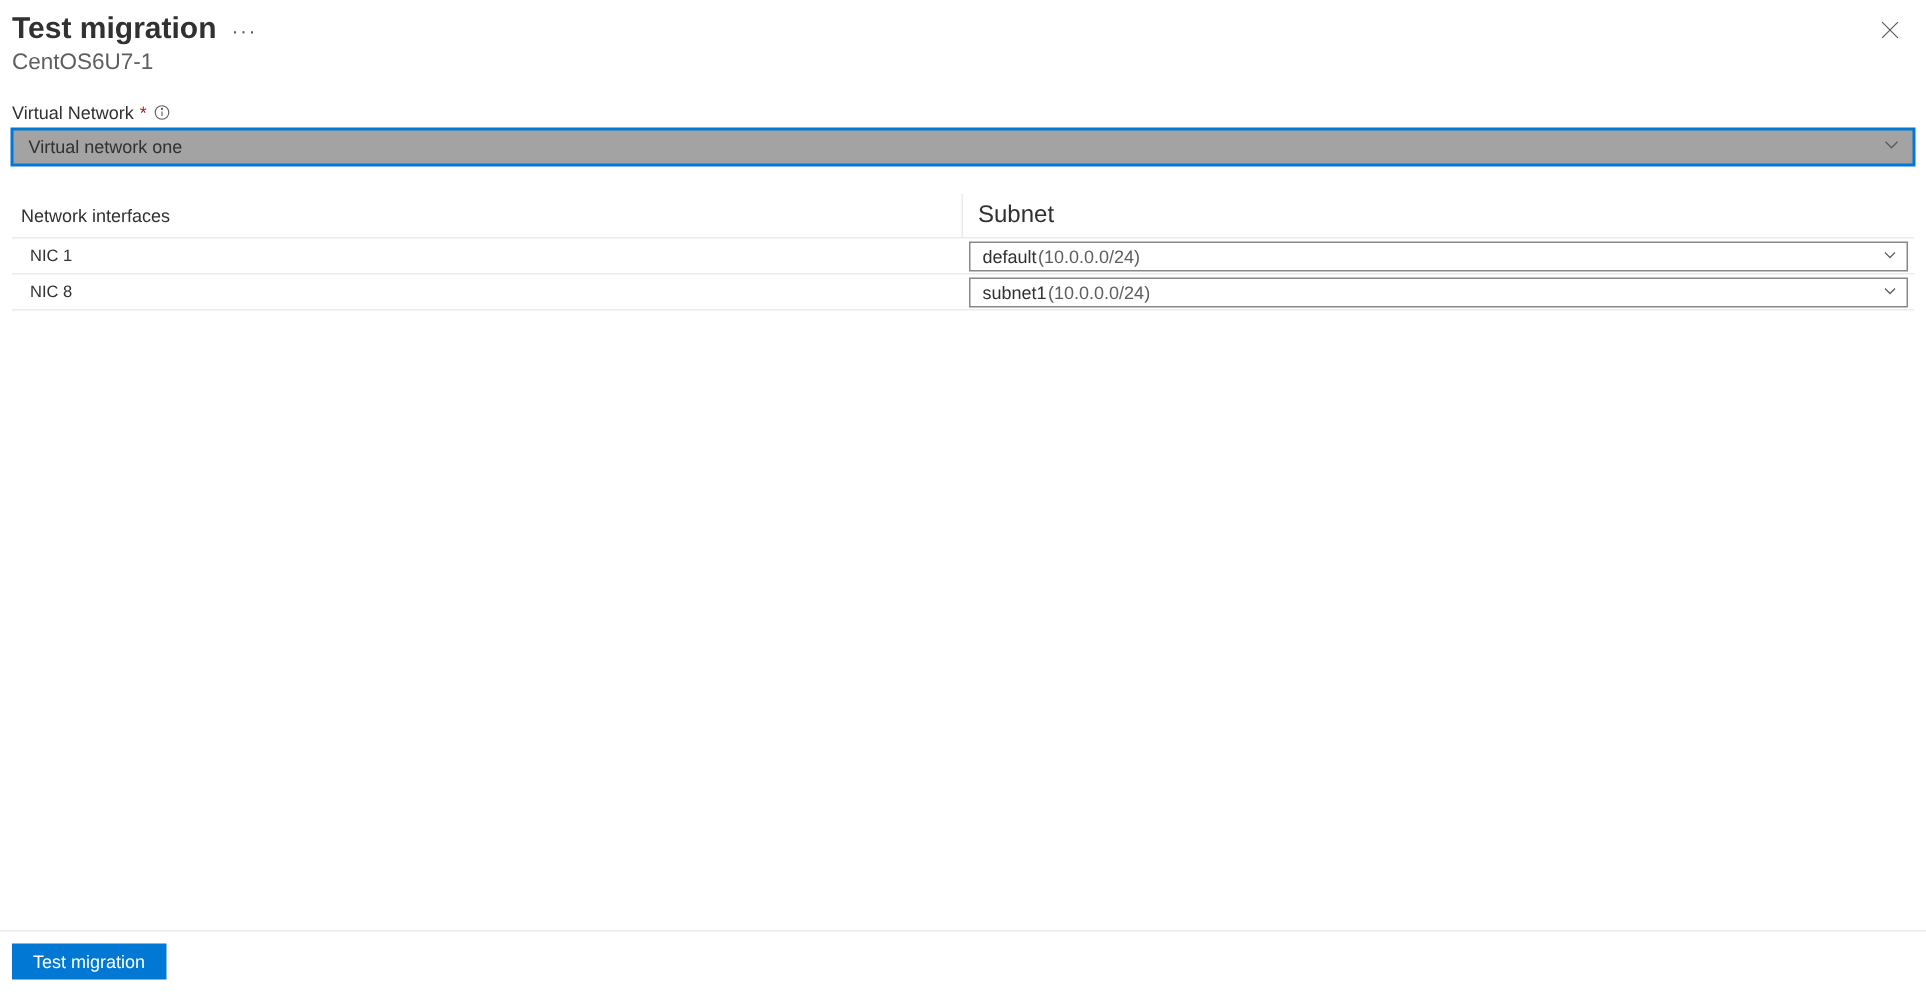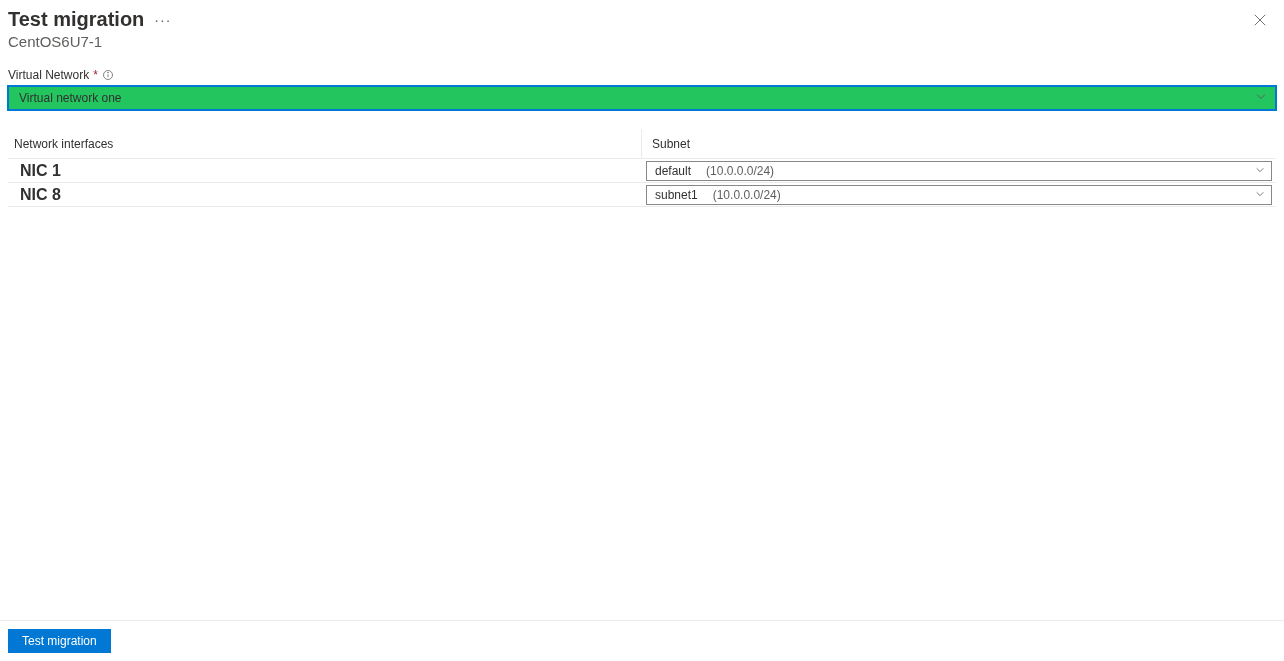--- a/index.html
+++ b/index.html
@@ -91,21 +91,21 @@
     .dropdown {
       position: relative;
       width: 100%;
       border: 1px solid #605e5c;
       height: 24px;
       display: flex;
       align-items: center;
       padding: 0 10px;
       font-size: 12px;
       cursor: pointer;
-      background: #22c55e;
+      background: #a3a3a3;
     }
     .dropdown.focused {
       border: 1px solid #0078d4;
       outline: 1px solid #0078d4;
     }
     .dropdown .chev {
       position: absolute;
       right: 8px;
       top: 50%;
       transform: translateY(-50%);
@@ -131,37 +131,37 @@
       font-size: 12px;
       color: #323130;
       border-right: 1px solid #edebe9;
       height: 100%;
       display: flex;
       align-items: center;
     }
     .col-subnet {
       flex: 1;
       padding-left: 10px;
-      font-size: 12px;
+      font-size: 16px;
       color: #323130;
       height: 100%;
       display: flex;
       align-items: center;
     }
     .table-row {
       display: flex;
       align-items: center;
       border-bottom: 1px solid #edebe9;
       height: 24px;
     }
     .row-nic {
       flex: 0 0 50%;
       padding-left: 12px;
-      font-size: 16px;
-      font-weight: 700;
+      font-size: 11px;
+      font-weight: 400;
       color: #323130;
     }
     .row-subnet {
       flex: 1;
       padding: 1px 4px 1px 4px;
     }
     .subnet-dropdown {
       position: relative;
       width: 100%;
       border: 1px solid #8a8886;
@@ -171,21 +171,21 @@
       padding: 0 8px;
       font-size: 12px;
       cursor: pointer;
       background: #fff;
     }
     .subnet-primary {
       color: #323130;
     }
     .subnet-secondary {
       color: #605e5c;
-      margin-left: 15px;
+      margin-left: 1px;
     }
     .subnet-dropdown .chev {
       position: absolute;
       right: 6px;
       top: 50%;
       transform: translateY(-50%);
       color: #605e5c;
     }
     .subnet-dropdown .chev svg {
       width: 10px;

